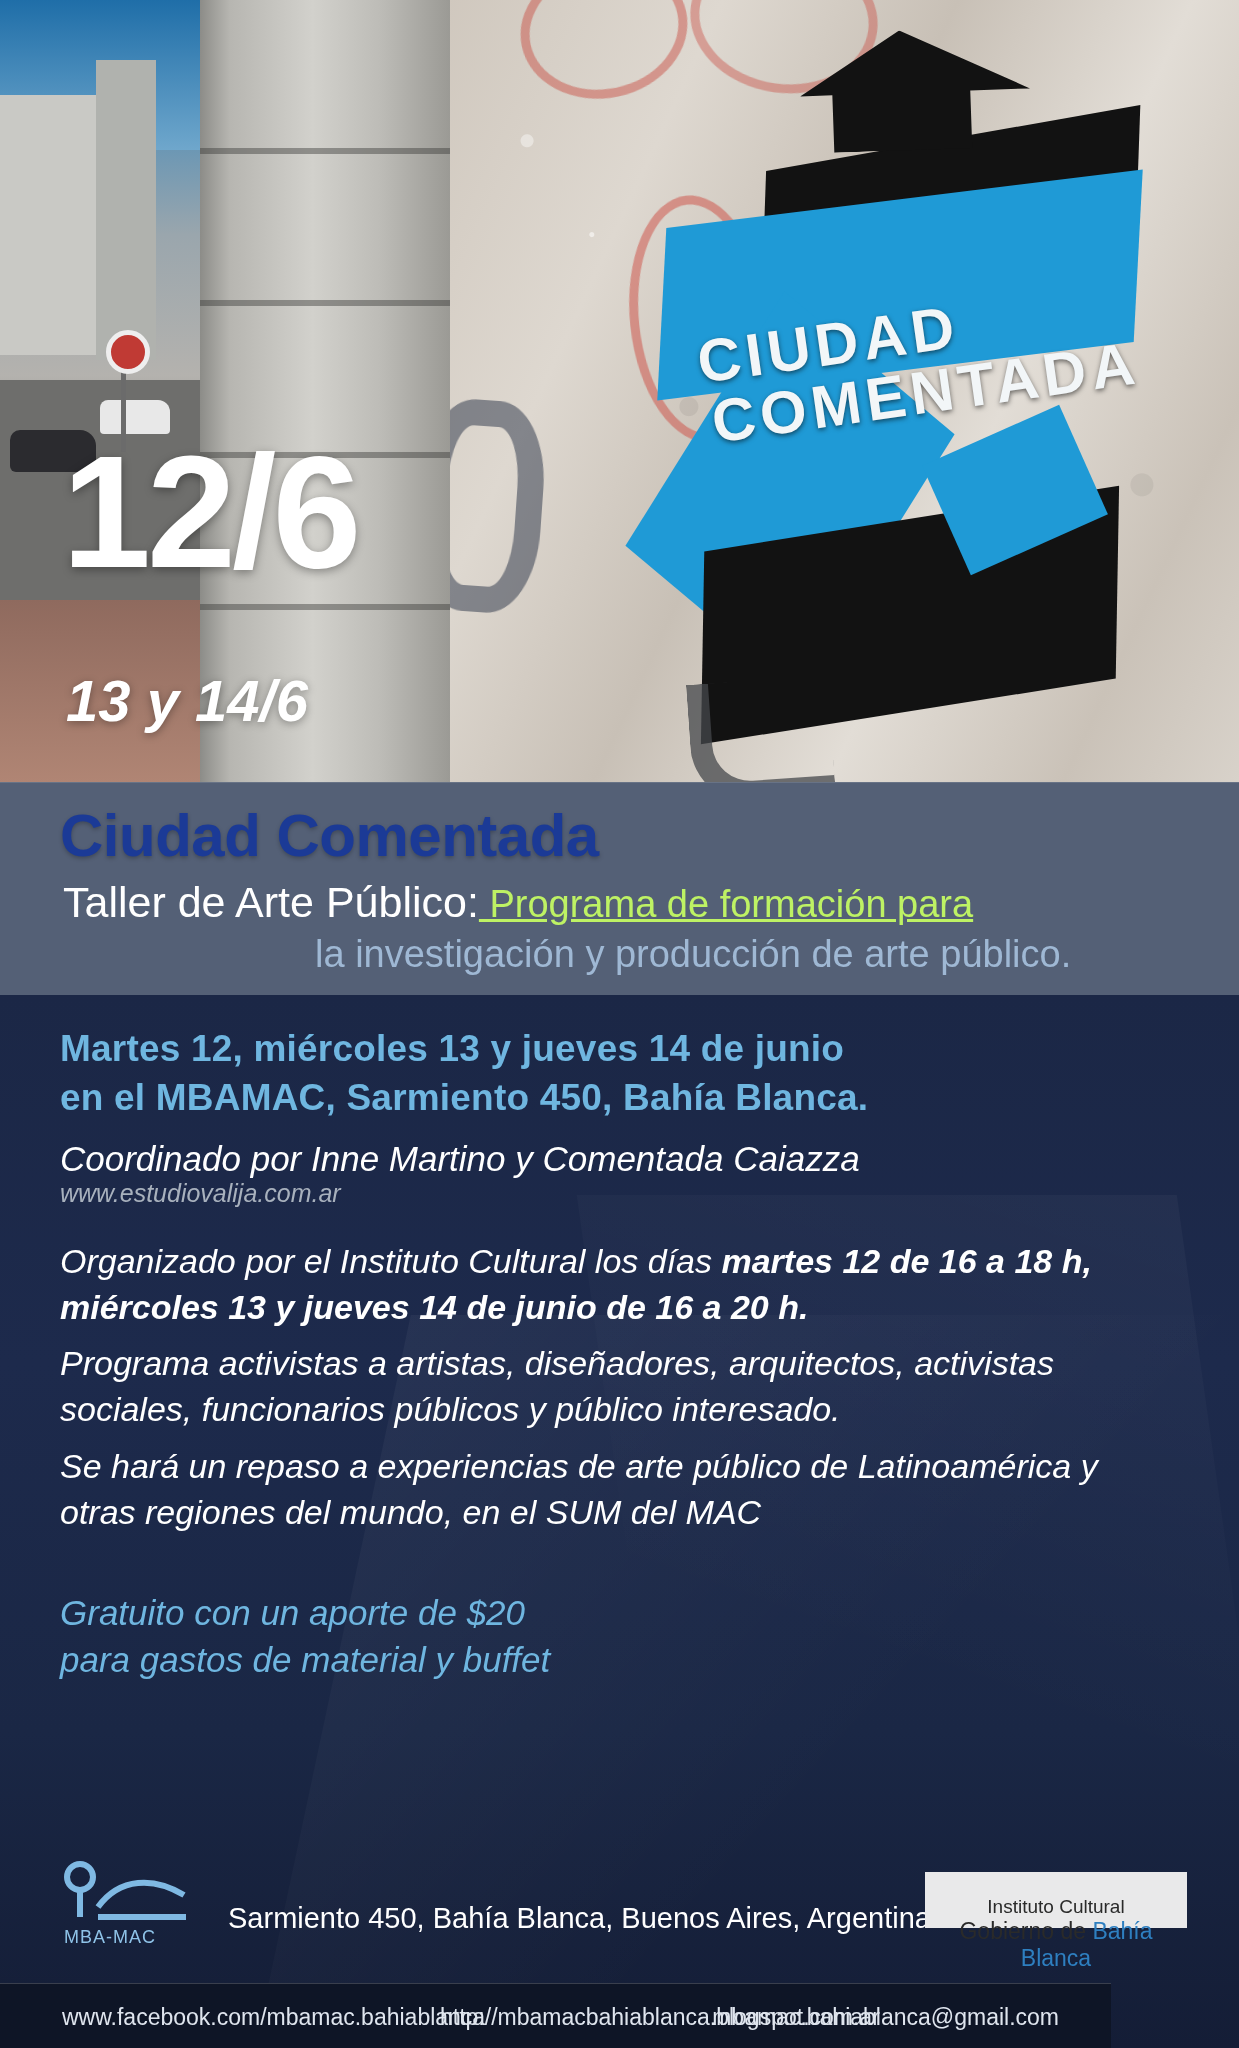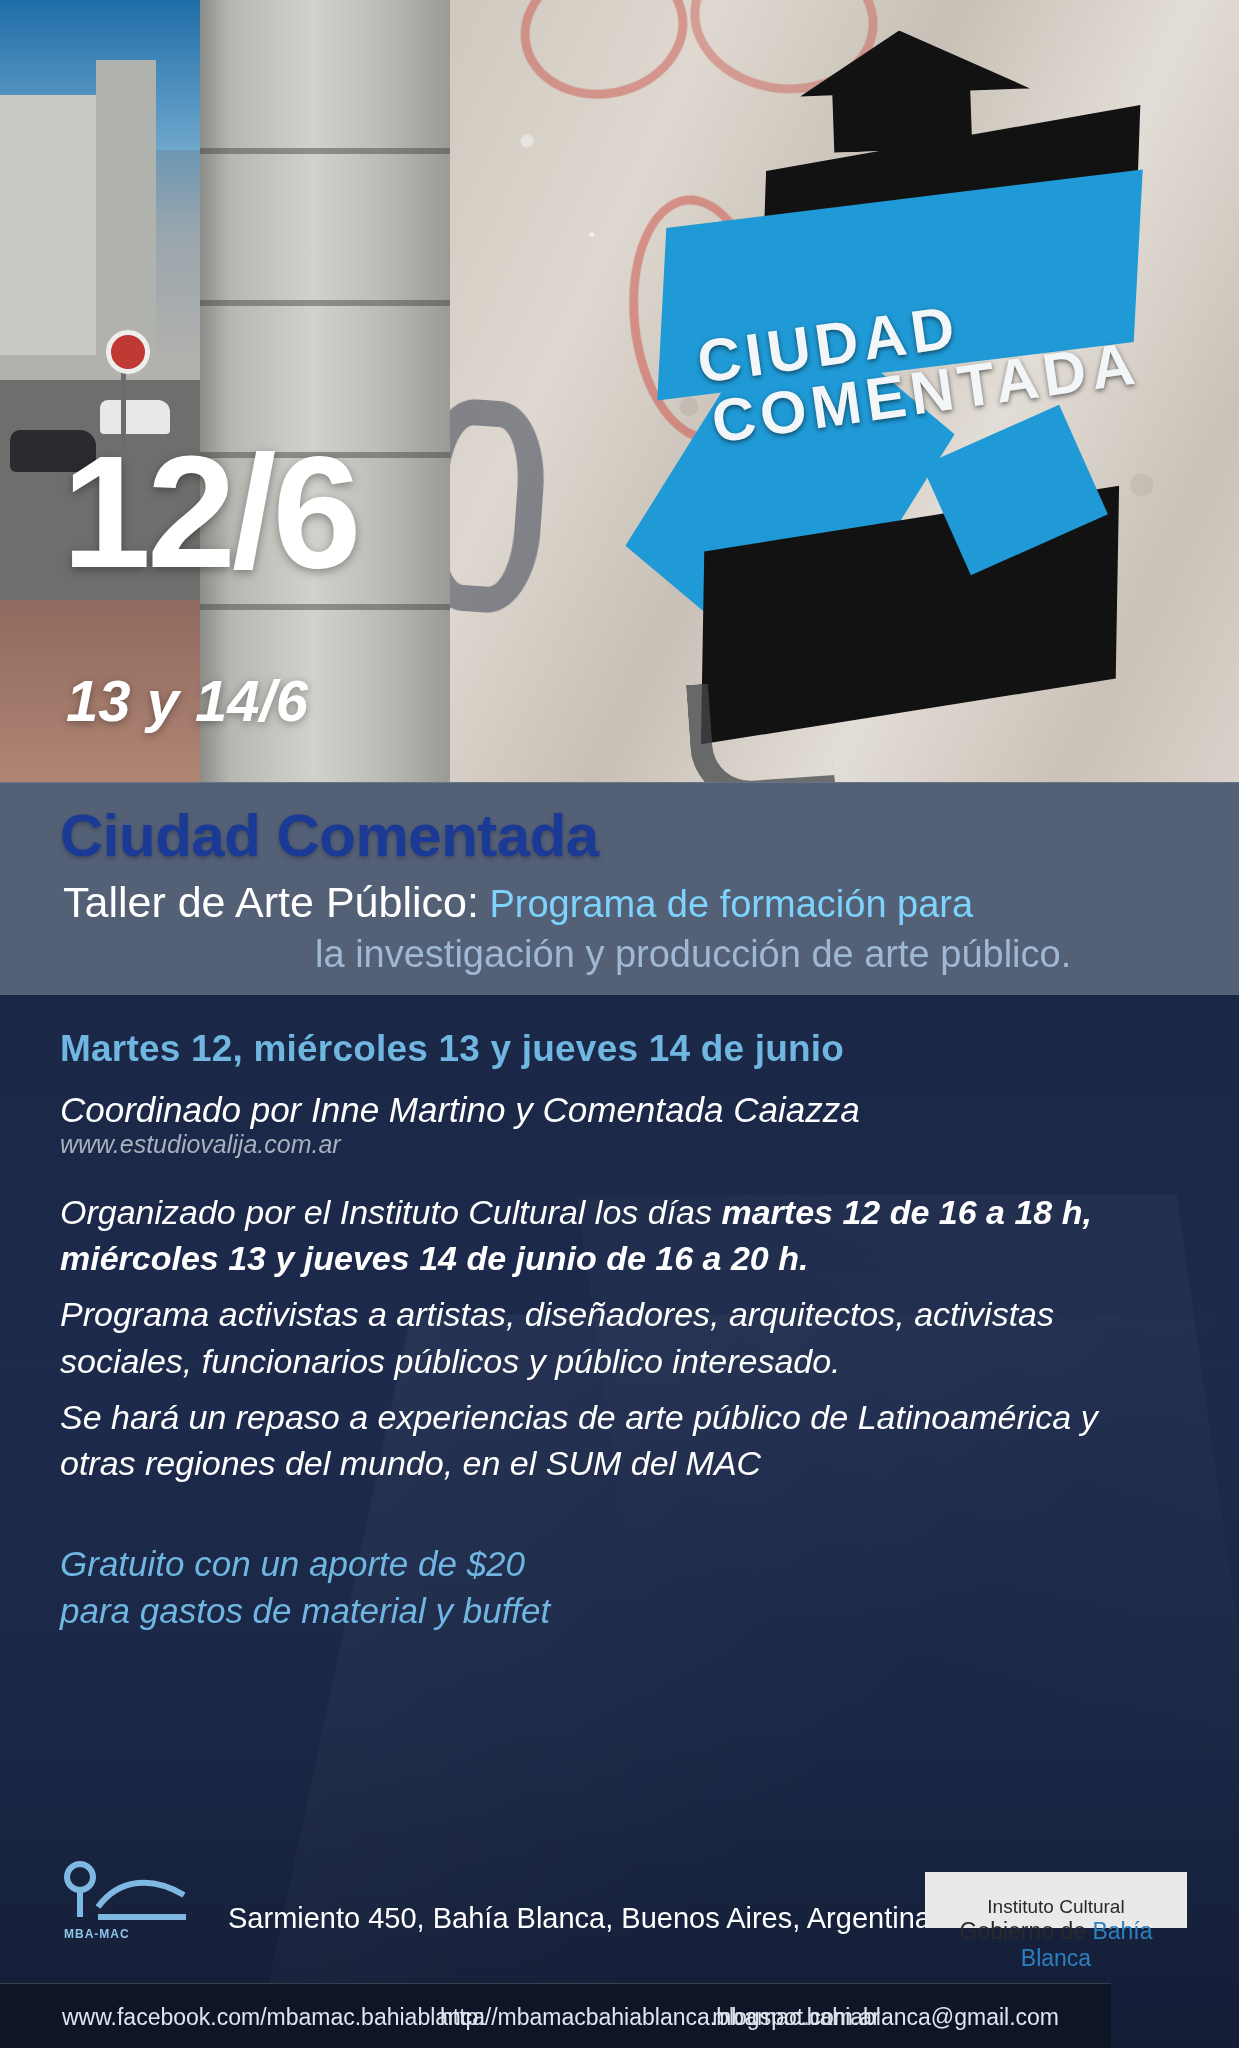--- a/index.html
+++ b/index.html
@@ -199,22 +199,23 @@
     position: absolute;
     left: 63px; top: 95px;
     width: 1120px;
   }
   .subtitle-strong {
     color: #ffffff;
     font-size: 43px;
     font-weight: normal;
   }
   .subtitle-light {
-    color: #7dd3fc;
+    color: #bef264;
     font-size: 38px;
+    text-decoration: underline;
   }
   .subtitle-line2 {
     position: absolute;
     left: 315px; top: 150px;
     color: #9fb8d4;
     font-size: 38px;
   }
 
   
   .body-area {
@@ -288,24 +289,23 @@
   .logo-mbamac {
     position: absolute;
     left: 58px; top: 1855px;
     width: 140px; height: 95px;
     z-index: 4;
     color: #7fb9e3;
   }
   .logo-mbamac .label {
     position: absolute;
     left: 6px; top: 72px;
-    font-size: 12px;
+    font-size: 18px;
     letter-spacing: 1px;
     color: #8fc3e8;
-    font-weight: bold;
   }
   .addr {
     position: absolute;
     left: 228px; top: 1902px;
     color: #ffffff;
     font-size: 29px;
     z-index: 4;
   }
   .gov-box {
     position: absolute;
@@ -392,20 +392,21 @@
     <div class="subtitle-row">
       <span class="subtitle-strong">Taller de Arte Público:</span><span class="subtitle-light"> Programa de formación  para</span>
     </div>
     <div class="subtitle-line2">la investigación y producción de arte público.</div>
   </div>
 
   <div class="body-area">
     <div class="content">
       <div class="when">
         <div>Martes 12, miércoles 13 y jueves 14 de junio</div>
+        <div>en el MBAMAC, Sarmiento 450, Bahía Blanca.</div>
       </div>
       <div class="coord">Coordinado por Inne Martino y Comentada Caiazza</div>
       <div class="web">www.estudiovalija.com.ar</div>
 
       <div class="para">
         <span>Organizado por el Instituto Cultural los días </span><b>martes 12 de 16 a 18 h, miércoles 13 y jueves 14 de junio de 16 a 20 h.</b>
       </div>
       <div class="para tight">Programa activistas a artistas, diseñadores, arquitectos, activistas sociales, funcionarios públicos y público interesado.</div>
       <div class="para tight">Se hará un repaso a experiencias de arte público de Latinoamérica y otras regiones del mundo, en el SUM del MAC</div>
 

